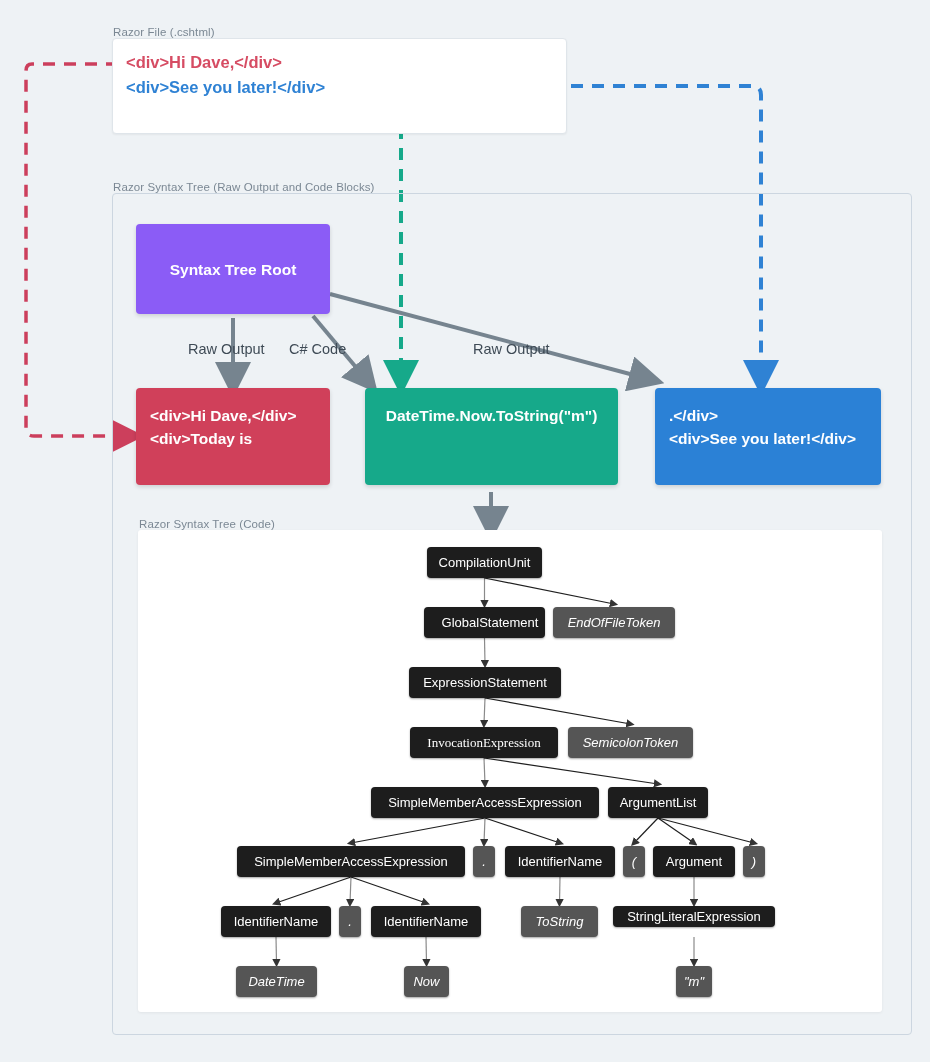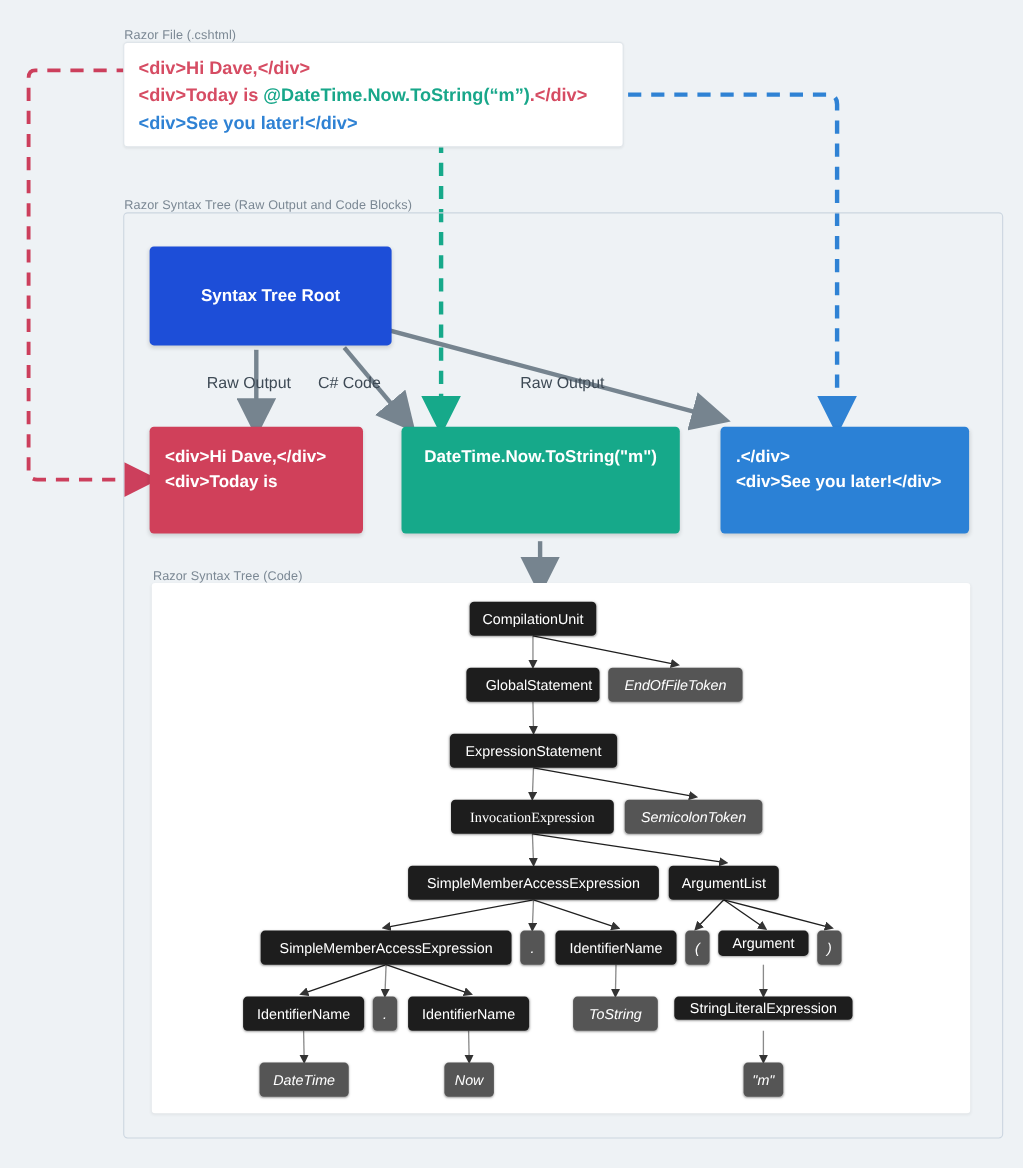--- a/index.html
+++ b/index.html
@@ -90,22 +90,22 @@
     position: absolute;
     border-radius: 4px;
     box-shadow: 0 2px 4px rgba(0,0,0,0.14);
     color: #ffffff;
     font-size: 15.5px;
     font-weight: bold;
     line-height: 23px;
     box-sizing: border-box;
   }
   #box-root {
-    left: 136px; top: 224px; width: 220px; height: 90px;
-    background: #1d4ed8;
+    left: 136px; top: 224px; width: 194px; height: 90px;
+    background: #8b5cf6;
     display: flex; align-items: center; justify-content: center;
   }
   #box-raw1 {
     left: 136px; top: 388px; width: 194px; height: 97px;
     background: #d0405a;
     padding: 16px 14px;
   }
   #box-code {
     left: 365px; top: 388px; width: 253px; height: 97px;
     background: #16a98a;
@@ -184,23 +184,20 @@
 
     <path d="M491,492 L491,522" fill="none" stroke="#76848f" stroke-width="4" marker-end="url(#ar-gray)"></path>
   </svg>
 
   <div class="panel-label" style="left:113px; top:26px;">Razor File (.cshtml)</div>
 
   <div id="razor-card">
     <div id="razor-code">
       <div>
         <span class="c-red">&lt;div&gt;Hi Dave,&lt;/div&gt;</span>
-      </div>
-      <div>
-        <span class="c-red">&lt;div&gt;Today is </span><span class="c-teal">@DateTime.Now.ToString(“m”)</span><span class="c-red">.&lt;/div&gt;</span>
       </div>
       <div>
         <span class="c-blue">&lt;div&gt;See you later!&lt;/div&gt;</span>
       </div>
     </div>
   </div>
 
   <div class="panel-label" style="left:113px; top:181px;">Razor Syntax Tree (Raw Output and Code Blocks)</div>
   <div id="panel-raw"></div>
 
@@ -287,21 +284,21 @@
       </div>
       <div class="tnode token" style="left: 473px; top: 846px; width: 22px; height: 31px;">
         <span>.</span>
       </div>
       <div class="tnode node" style="left: 505px; top: 846px; width: 110px; height: 31px;">
         <span>IdentifierName</span>
       </div>
       <div class="tnode token" style="left: 623px; top: 846px; width: 22px; height: 31px;">
         <span>(</span>
       </div>
-      <div class="tnode node" style="left: 653px; top: 846px; width: 82px; height: 23px;">
+      <div class="tnode node" style="left: 653px; top: 846px; width: 82px; height: 31px;">
         <span>Argument</span>
       </div>
       <div class="tnode token" style="left: 743px; top: 846px; width: 22px; height: 31px;">
         <span>)</span>
       </div>
       <div class="tnode node" style="left: 221px; top: 906px; width: 110px; height: 31px;">
         <span>IdentifierName</span>
       </div>
       <div class="tnode token" style="left: 339px; top: 906px; width: 22px; height: 31px;">
         <span>.</span>

